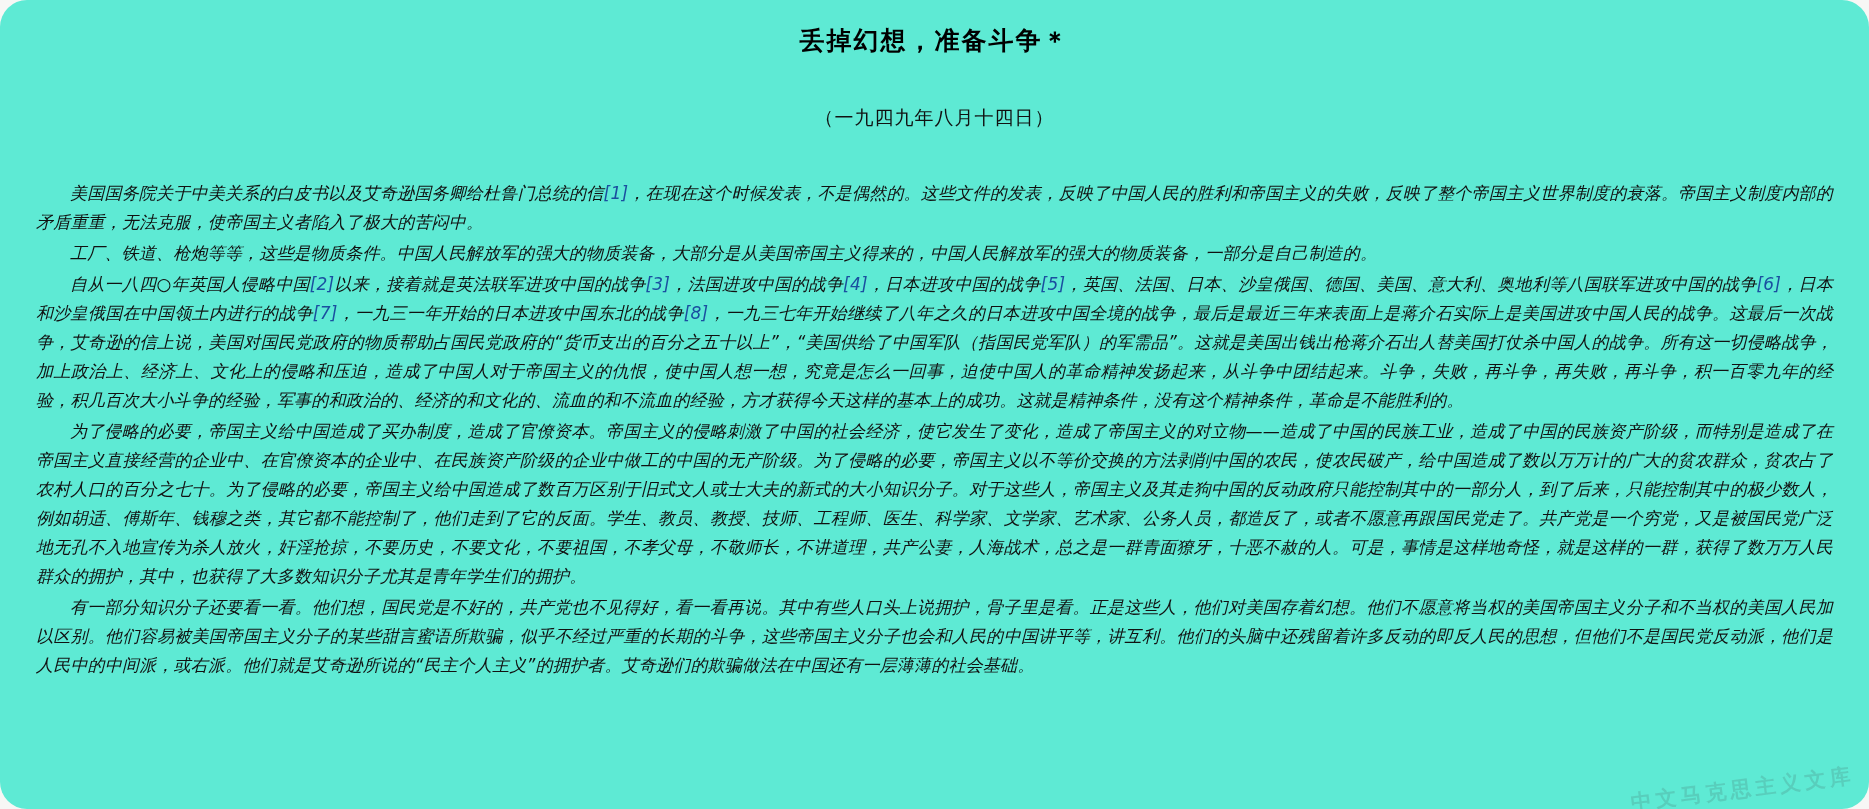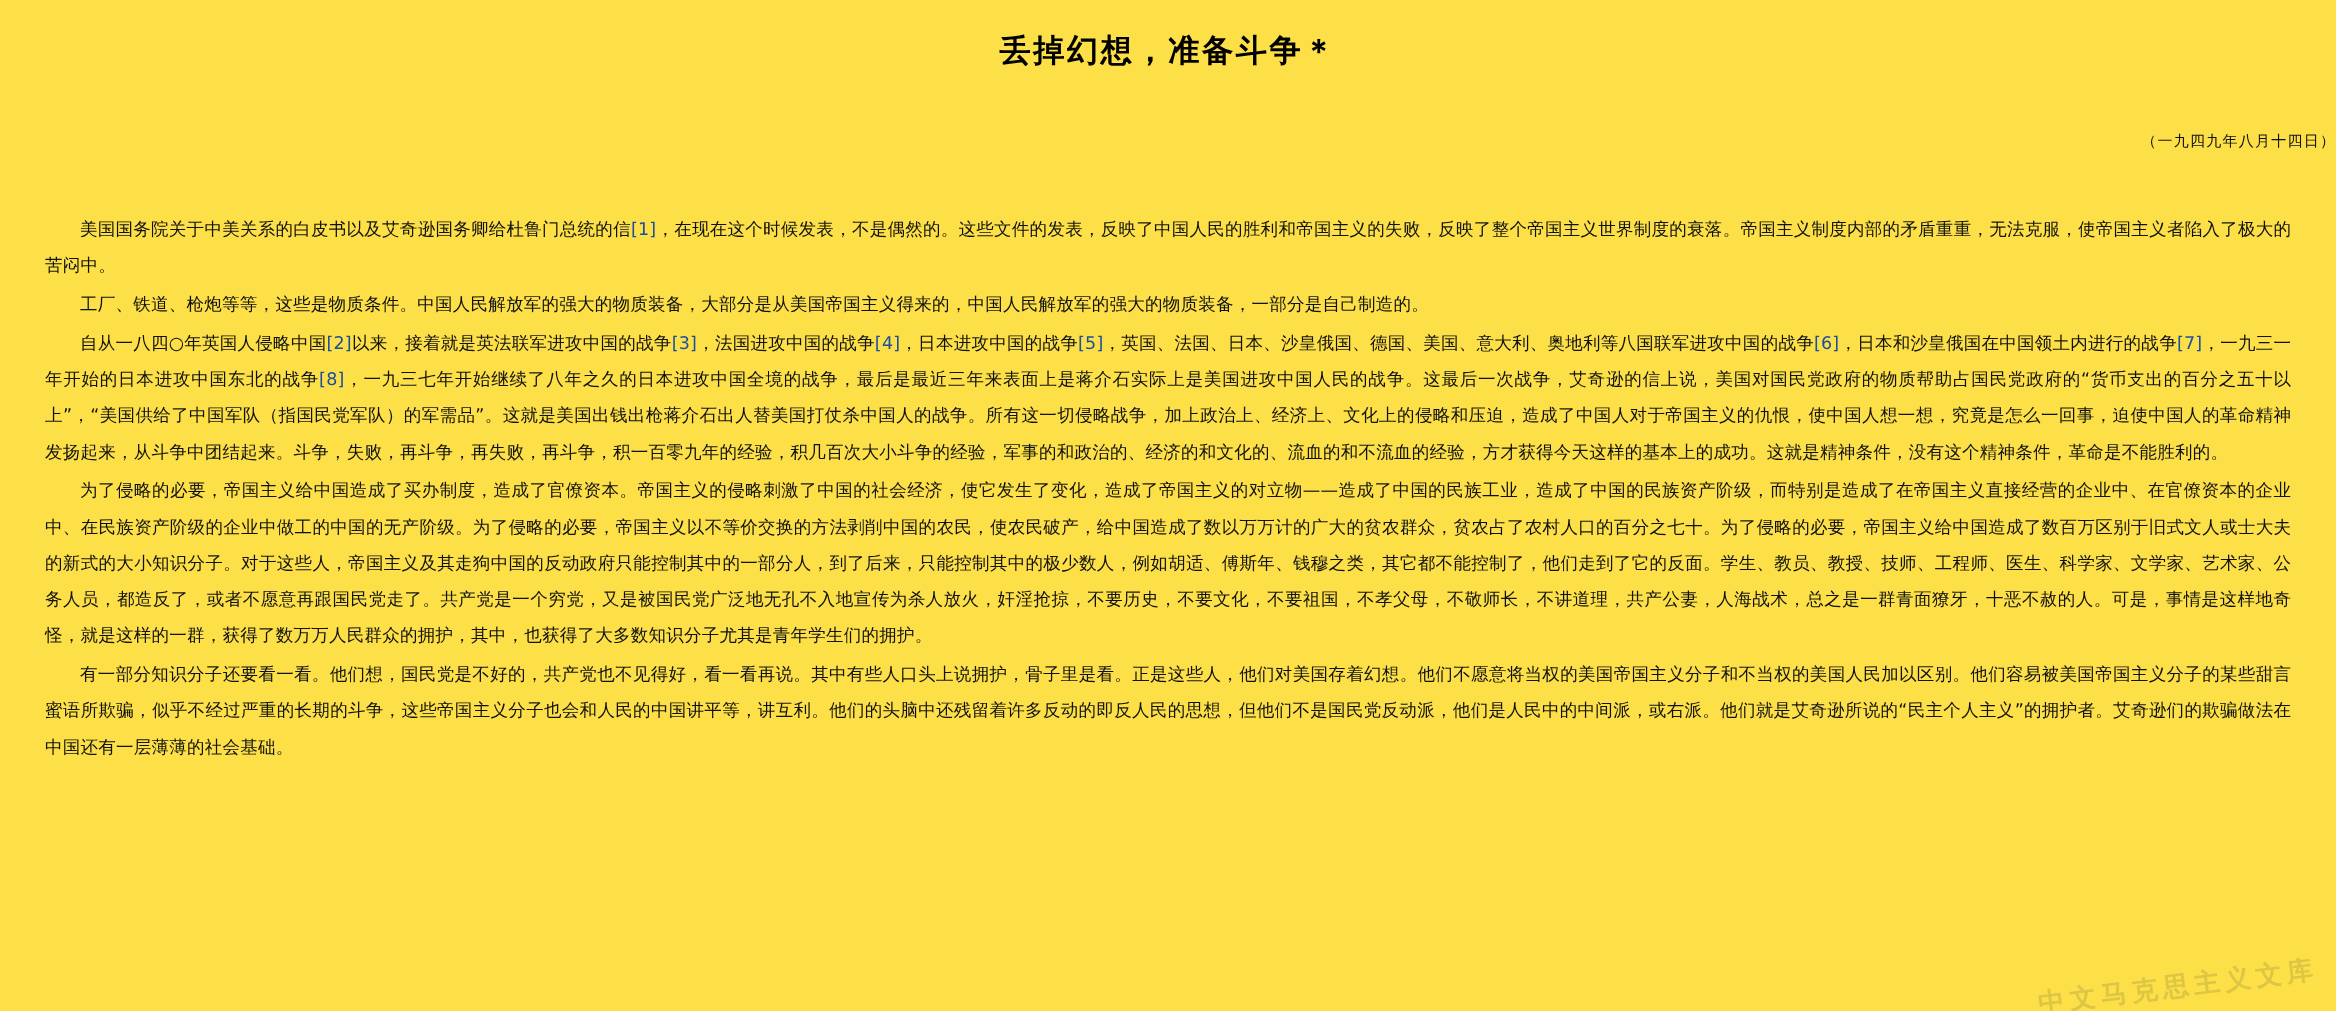--- a/index.html
+++ b/index.html
@@ -13,50 +13,52 @@
     overflow: hidden;
     font-family: "DejaVu Sans", "Liberation Sans", sans-serif;
     color: #111111;
   }
   .page {
     width: 1869px;
     height: 809px;
     box-sizing: border-box;
     padding: 0;
     position: relative;
-    background: #fde047;
+    background: #5eead4;
+    border-radius: 27px;
   }
   .doc-title {
     text-align: center;
     font-size: 25px;
     font-weight: bold;
     letter-spacing: 2px;
     margin: 0;
     padding-top: 24px;
     color: #000;
   }
   .doc-date {
-    text-align: right;
-    font-size: 12px;
+    text-align: center;
+    font-size: 19px;
     margin: 0;
     padding-top: 48px;
     color: #111;
     letter-spacing: 1px;
   }
   .body-wrap {
     padding: 48px 36px 0 36px;
   }
   p.para {
     margin: 0 0 2px 0;
-    font-size: 14px;
+    font-size: 17px;
     line-height: 29px;
     text-align: justify;
     text-indent: 2em;
     letter-spacing: 0.2px;
     color: #111;
+    font-style: italic;
   }
   .ref {
     color: #1a4fa0;
   }
   .watermark {
     position: absolute;
     right: 14px;
     bottom: 6px;
     font-size: 21px;
     color: rgba(60, 60, 60, 0.16);

